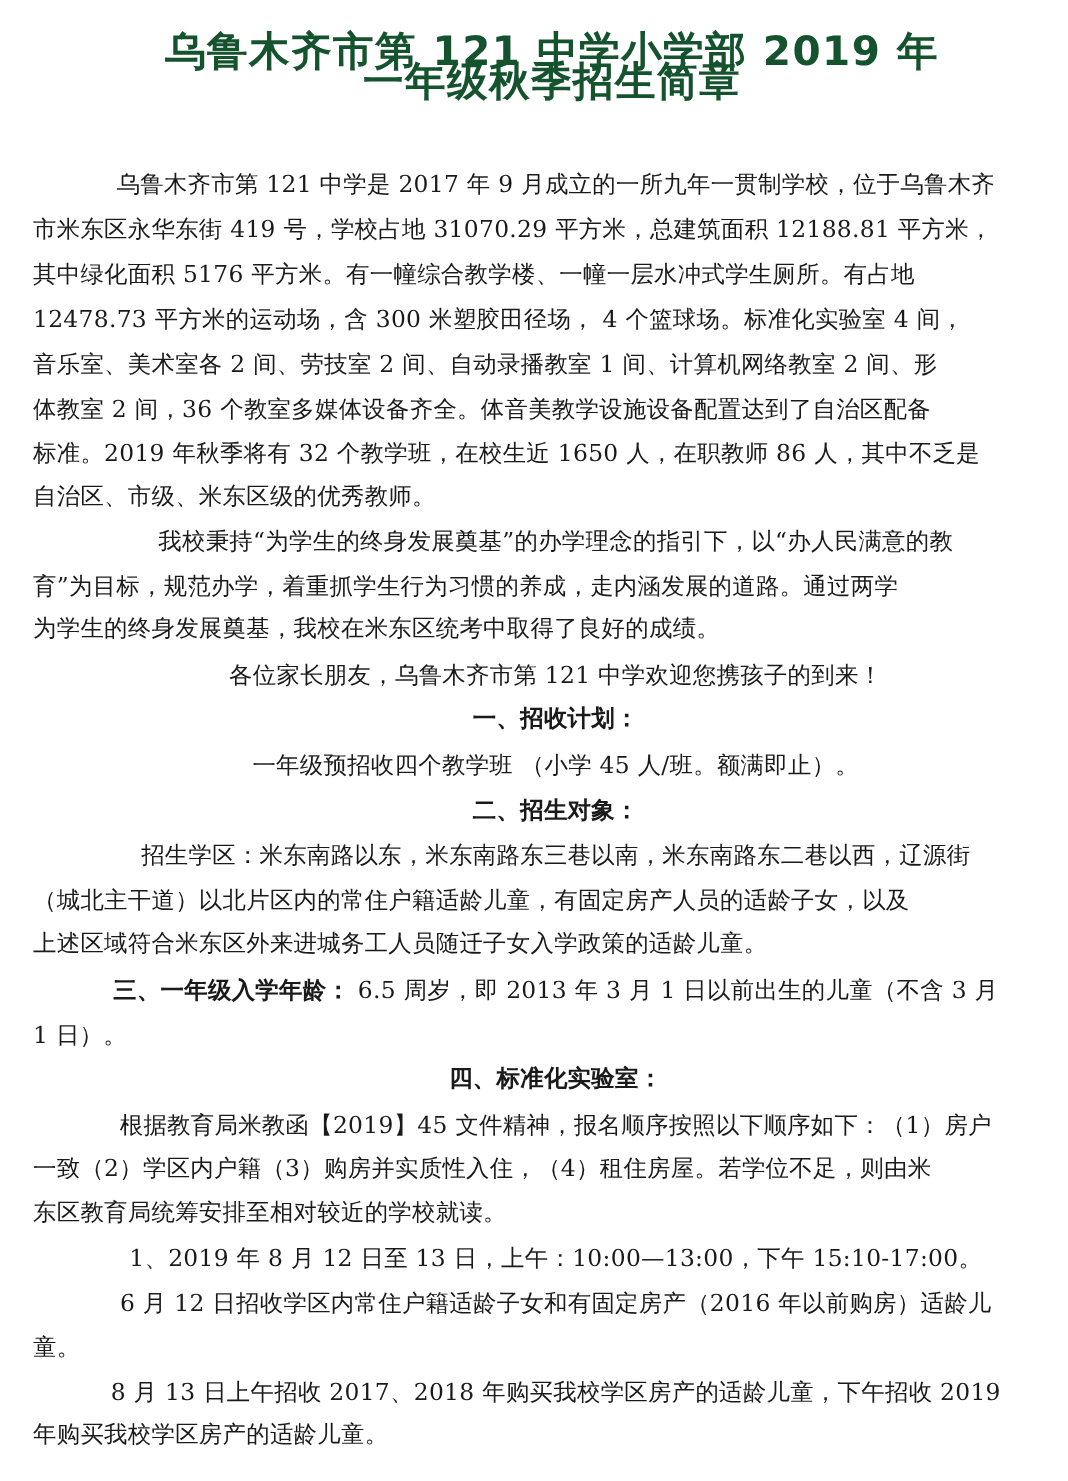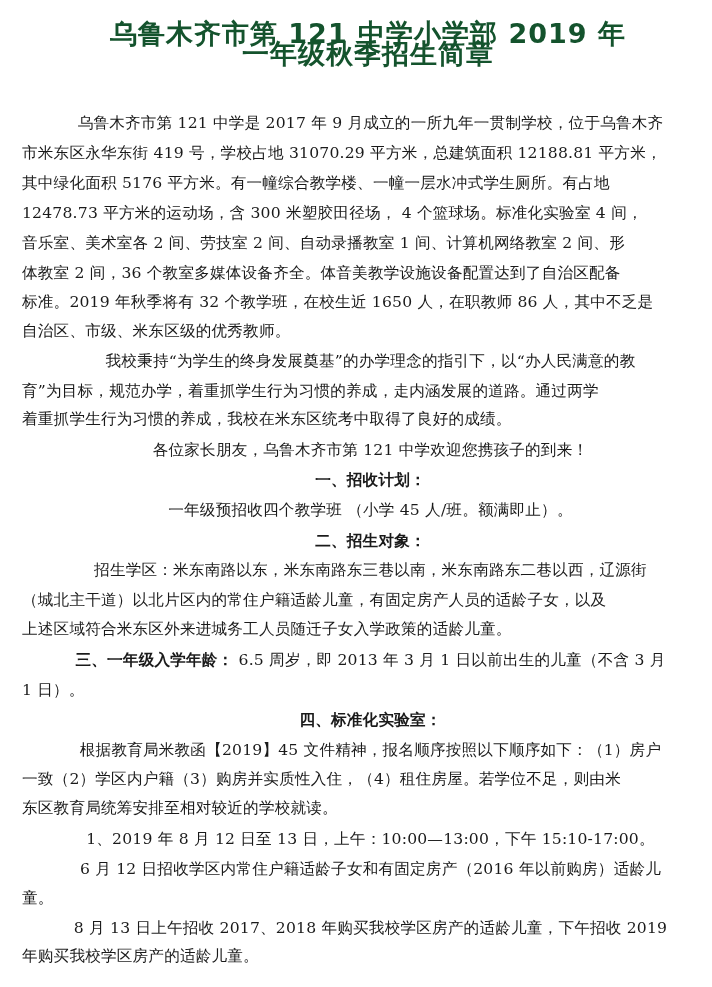--- a/index.html
+++ b/index.html
@@ -34,21 +34,21 @@
   <div class="line" style="top:143px">市米东区永华东街 419 号，学校占地 31070.29 平方米，总建筑面积 12188.81 平方米，</div>
   <div class="line" style="top:173px">其中绿化面积 5176 平方米。有一幢综合教学楼、一幢一层水冲式学生厕所。有占地</div>
   <div class="line" style="top:203px">12478.73 平方米的运动场，含 300 米塑胶田径场， 4 个篮球场。标准化实验室 4 间，</div>
   <div class="line" style="top:233px">音乐室、美术室各 2 间、劳技室 2 间、自动录播教室 1 间、计算机网络教室 2 间、形</div>
   <div class="line" style="top:263px">体教室 2 间，36 个教室多媒体设备齐全。体音美教学设施设备配置达到了自治区配备</div>
   <div class="line" style="top:292px">标准。2019 年秋季将有 32 个教学班，在校生近 1650 人，在职教师 86 人，其中不乏是</div>
   <div class="line" style="top:321px">自治区、市级、米东区级的优秀教师。</div>
 
   <div class="line ind" style="top:351px">我校秉持“为学生的终身发展奠基”的办学理念的指引下，以“办人民满意的教</div>
   <div class="line" style="top:381px">育”为目标，规范办学，着重抓学生行为习惯的养成，走内涵发展的道路。通过两学</div>
-  <div class="line" style="top:409px">着重抓学生行为习惯的养成，我校在米东区统考中取得了良好的成绩。</div>
+  <div class="line" style="top:409px">为学生的终身发展奠基，我校在米东区统考中取得了良好的成绩。</div>
 
   <div class="line ind" style="top:440px">各位家长朋友，乌鲁木齐市第 121 中学欢迎您携孩子的到来！</div>
 
   <div class="line ind head" style="top:470px">一、招收计划：</div>
   <div class="line ind" style="top:500px">一年级预招收四个教学班 （小学 45 人/班。额满即止）。</div>
 
   <div class="line ind head" style="top:531px">二、招生对象：</div>
   <div class="line ind" style="top:560px">招生学区：米东南路以东，米东南路东三巷以南，米东南路东二巷以西，辽源街</div>
   <div class="line" style="top:590px">（城北主干道）以北片区内的常住户籍适龄儿童，有固定房产人员的适龄子女，以及</div>
   <div class="line" style="top:619px">上述区域符合米东区外来进城务工人员随迁子女入学政策的适龄儿童。</div>

